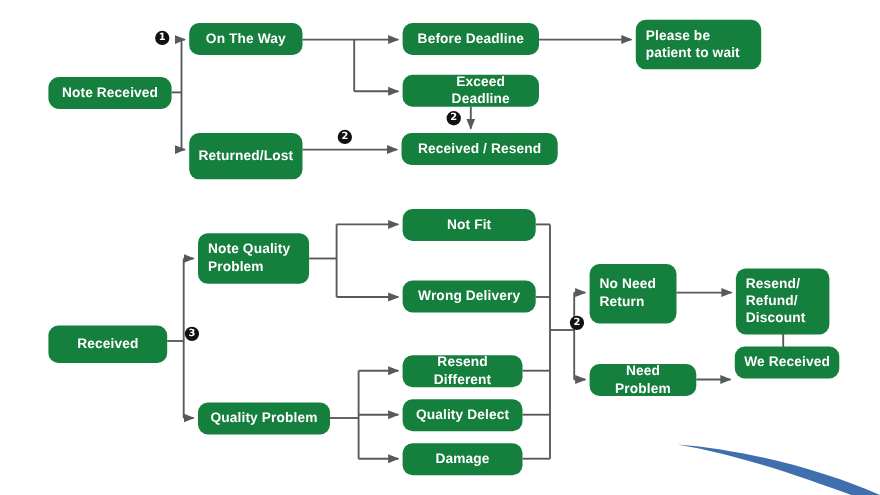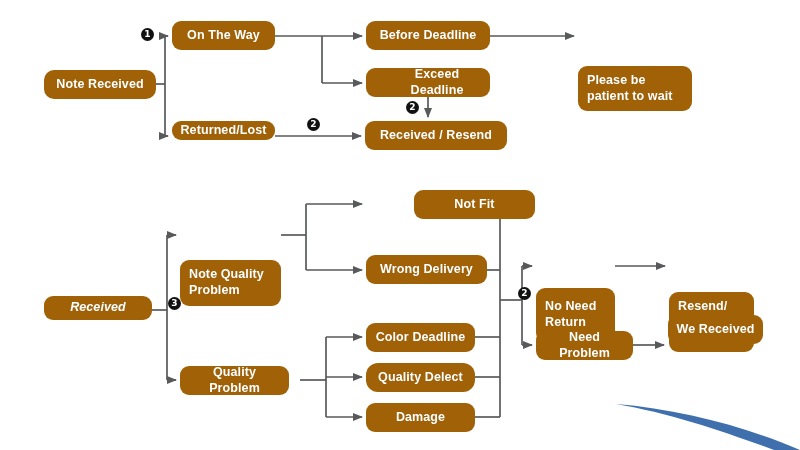--- a/index.html
+++ b/index.html
@@ -11,39 +11,38 @@
     position: relative;
     width: 800px;
     height: 450px;
     background: #ffffff;
     overflow: hidden;
     font-family: "Liberation Sans", sans-serif;
   }
   .node {
     position: absolute;
     box-sizing: border-box;
-    background: #a16207;
+    background: #15803d;
     color: #ffffff;
     border-radius: 9px;
     display: flex;
     align-items: center;
     justify-content: center;
     text-align: center;
     font-weight: bold;
     font-size: 12.5px;
     line-height: 1.25;
     letter-spacing: 0.1px;
     padding: 2px 6px;
     text-shadow: 0 0 1px rgba(0,0,0,0.12);
   }
   .node.align-left {
     justify-content: flex-start;
     text-align: left;
     padding-left: 9px;
-    margin-top: 48px;
   }
   .marker {
     position: absolute;
     width: 13px;
     height: 13px;
     border-radius: 50%;
     background: #111111;
     color: #ffffff;
     font-size: 9px;
     font-weight: bold;
@@ -136,47 +135,47 @@
 
     <path class="edge" d="M 633 345 L 664 345" marker-end="url(#arrow)"></path>
 
     <path class="edge" d="M 712 330 L 712 296"></path>
   </svg>
 
   <div class="node" style="left:44px; top:70px; width:112px; height:29px;border-radius:10px;">Note Received</div>
 
   <div class="node" style="left:172px; top:21px; width:103px; height:29px;">On The Way</div>
 
-  <div class="node" style="left:172px; top:121px; width:103px; height:19px;">Returned/Lost</div>
+  <div class="node" style="left:172px; top:121px; width:103px; height:42px;">Returned/Lost</div>
 
   <div class="node" style="left:366px; top:21px; width:124px; height:29px;text-align:center;">Before Deadline</div>
 
   <div class="node" style="left:366px; top:68px; width:124px; height:29px;padding-left:24px;">Exceed Deadline</div>
 
   <div class="node" style="left:365px; top:121px; width:142px; height:29px;">Received / Resend</div>
 
   <div class="node align-left" style="left:578px; top:18px; width:114px; height:45px;">Please be<br>patient to wait</div>
 
   <div class="marker" style="left:141px; top:28px;">1</div>
   <div class="marker" style="left:307px; top:118px;">2</div>
   <div class="marker" style="left:406px; top:101px;">2</div>
 
-  <div class="node" style="left:44px; top:296px; width:108px; height:24px;font-style:italic;">Received</div>
+  <div class="node" style="left:44px; top:296px; width:108px; height:34px;">Received</div>
 
   <div class="node align-left" style="left:180px; top:212px; width:101px; height:46px;">Note Quality<br>Problem</div>
 
-  <div class="node" style="left:180px; top:366px; width:109px; height:29px;">Quality Problem</div>
+  <div class="node" style="left:180px; top:366px; width:120px; height:29px;">Quality Problem</div>
 
-  <div class="node" style="left:366px; top:190px; width:121px; height:29px;margin-left:48px;">Not Fit</div>
+  <div class="node" style="left:366px; top:190px; width:121px; height:29px;">Not Fit</div>
 
   <div class="node" style="left:366px; top:255px; width:121px; height:29px;">Wrong Delivery</div>
 
-  <div class="node" style="left:366px; top:323px; width:109px; height:29px;">Color Deadline</div>
+  <div class="node" style="left:366px; top:323px; width:109px; height:29px;">Resend Different</div>
 
-  <div class="node" style="left:366px; top:363px; width:109px; height:29px;border-radius:12px;">Quality Delect</div>
+  <div class="node" style="left:366px; top:363px; width:109px; height:29px;">Quality Delect</div>
 
   <div class="node" style="left:366px; top:403px; width:109px; height:29px;">Damage</div>
 
   <div class="node align-left" style="left:536px; top:240px; width:79px; height:54px;">No Need<br>Return</div>
 
   <div class="node" style="left:536px; top:331px; width:97px; height:29px;">Need Problem</div>
 
   <div class="node align-left" style="left:669px; top:244px; width:85px; height:60px;">Resend/<br>Refund/<br>Discount</div>
 
   <div class="node" style="left:668px; top:315px; width:95px; height:29px;">We Received</div>

